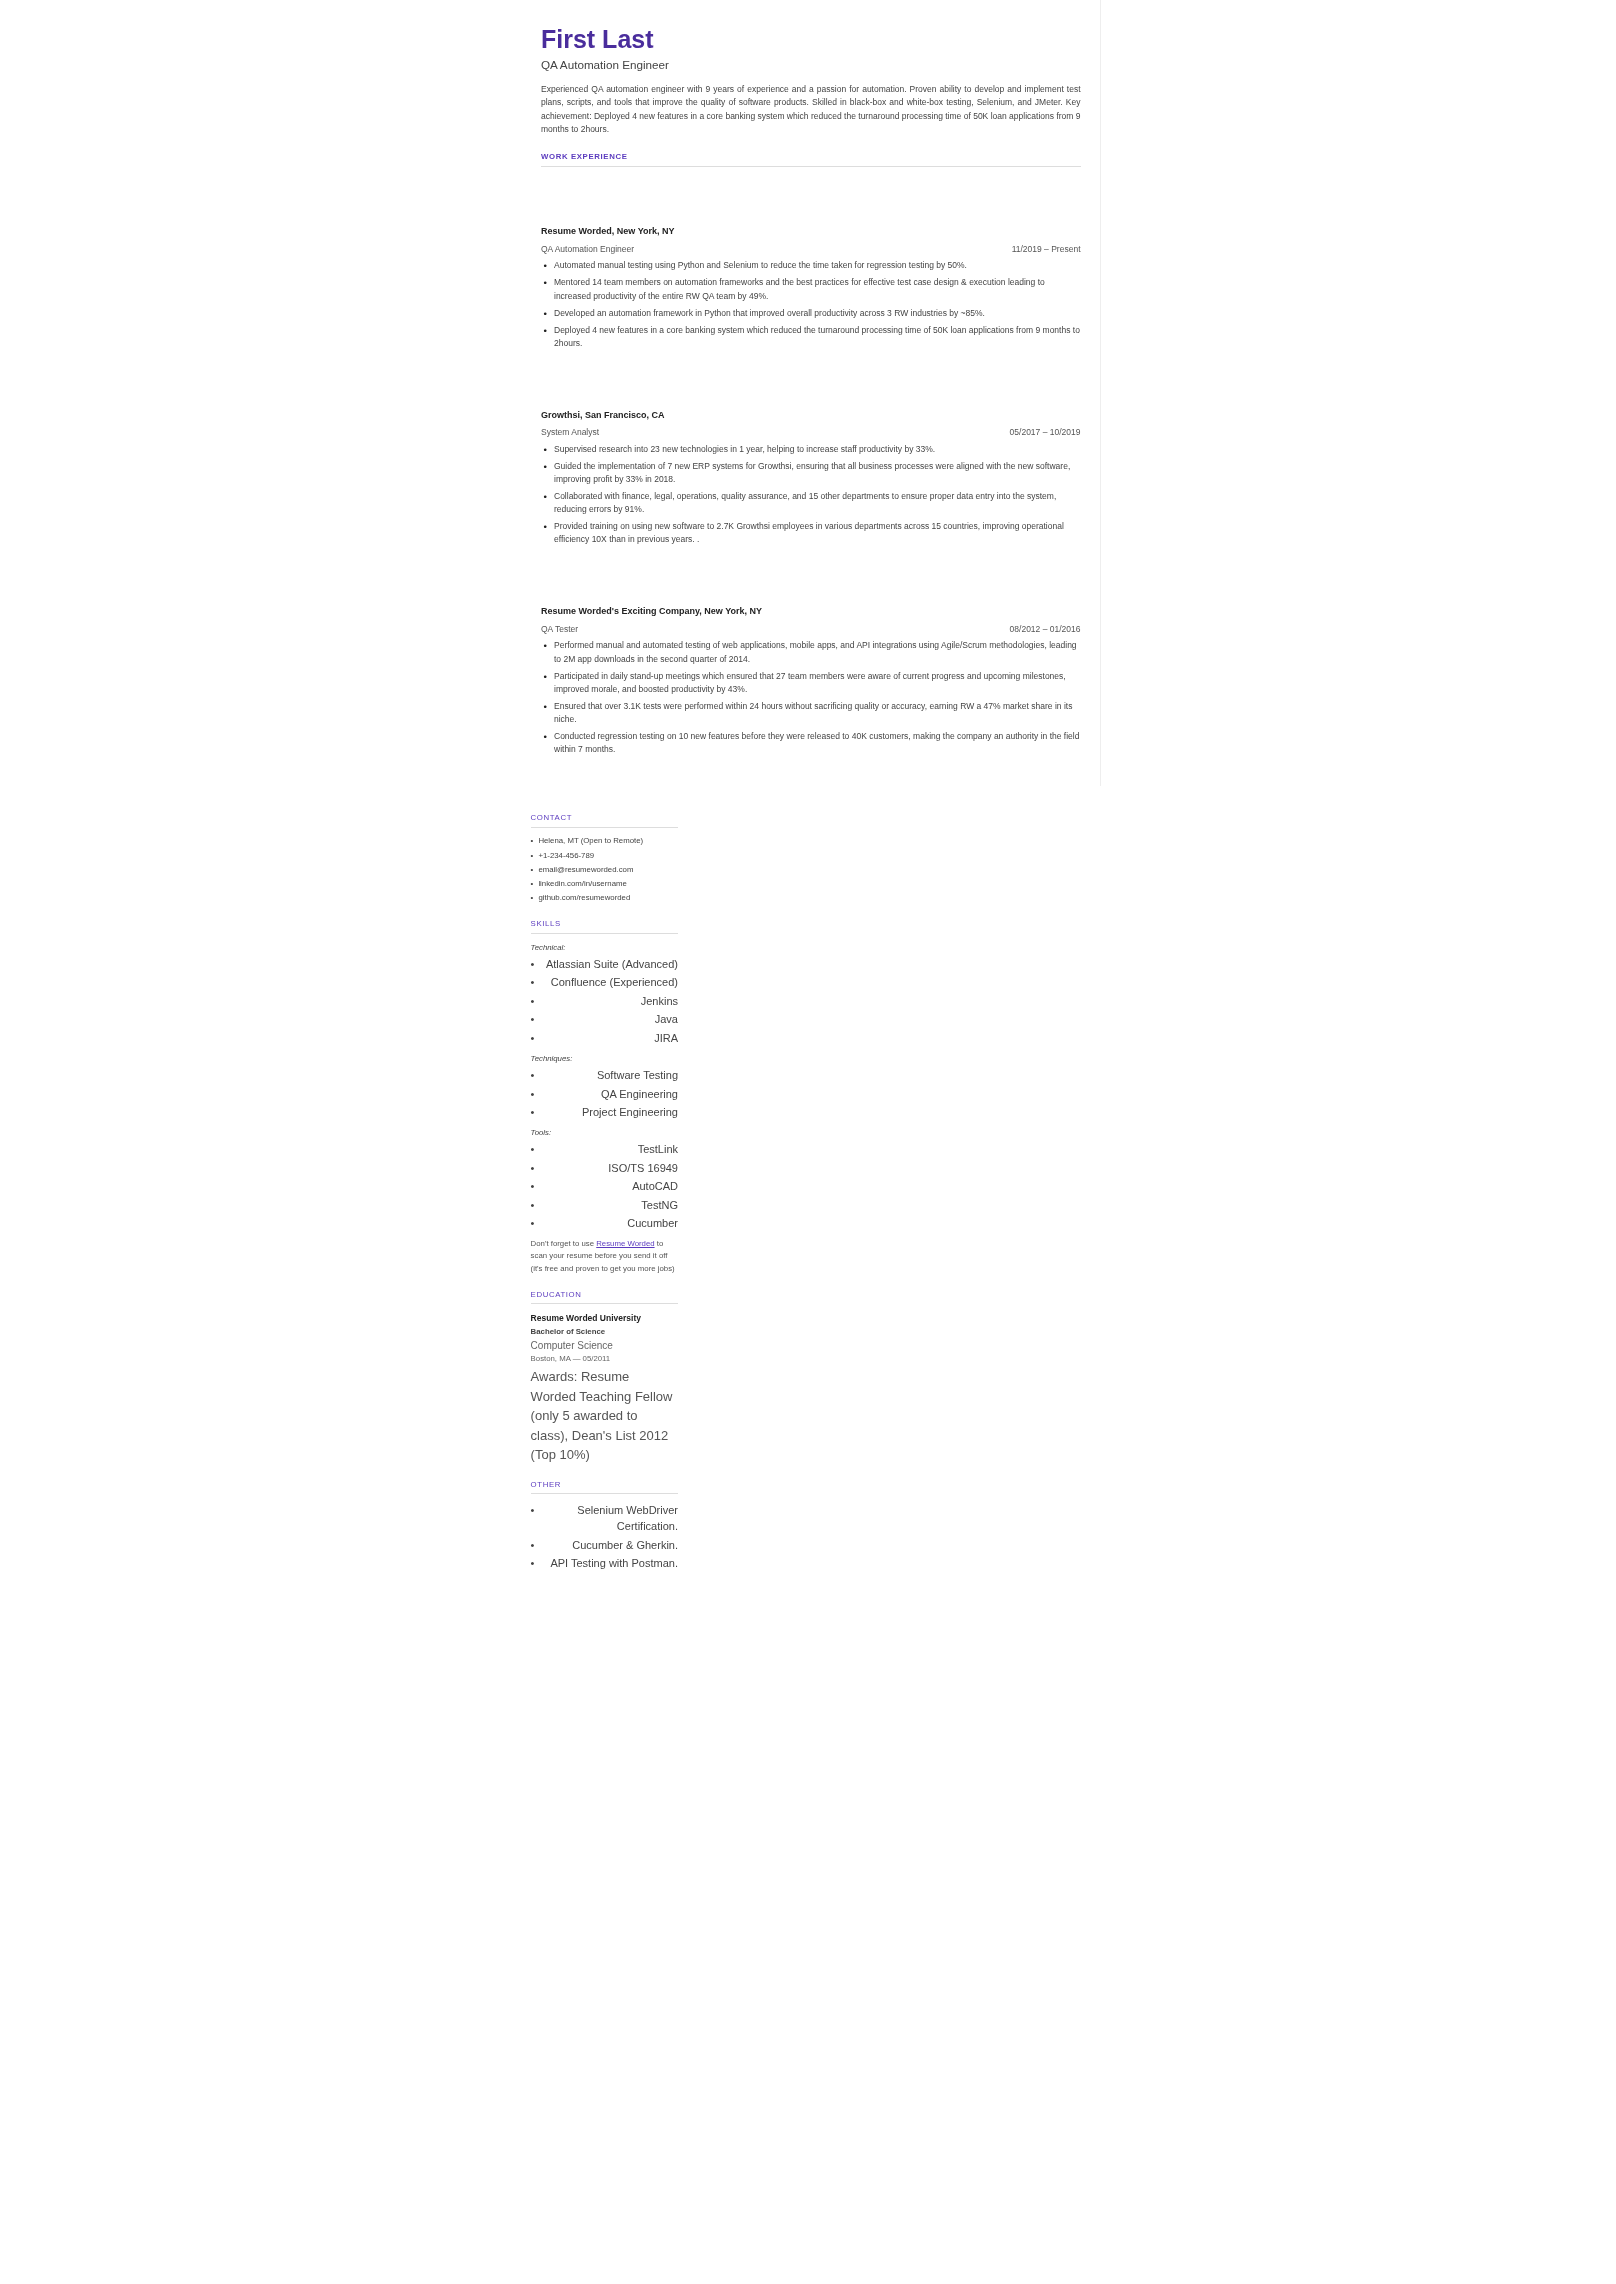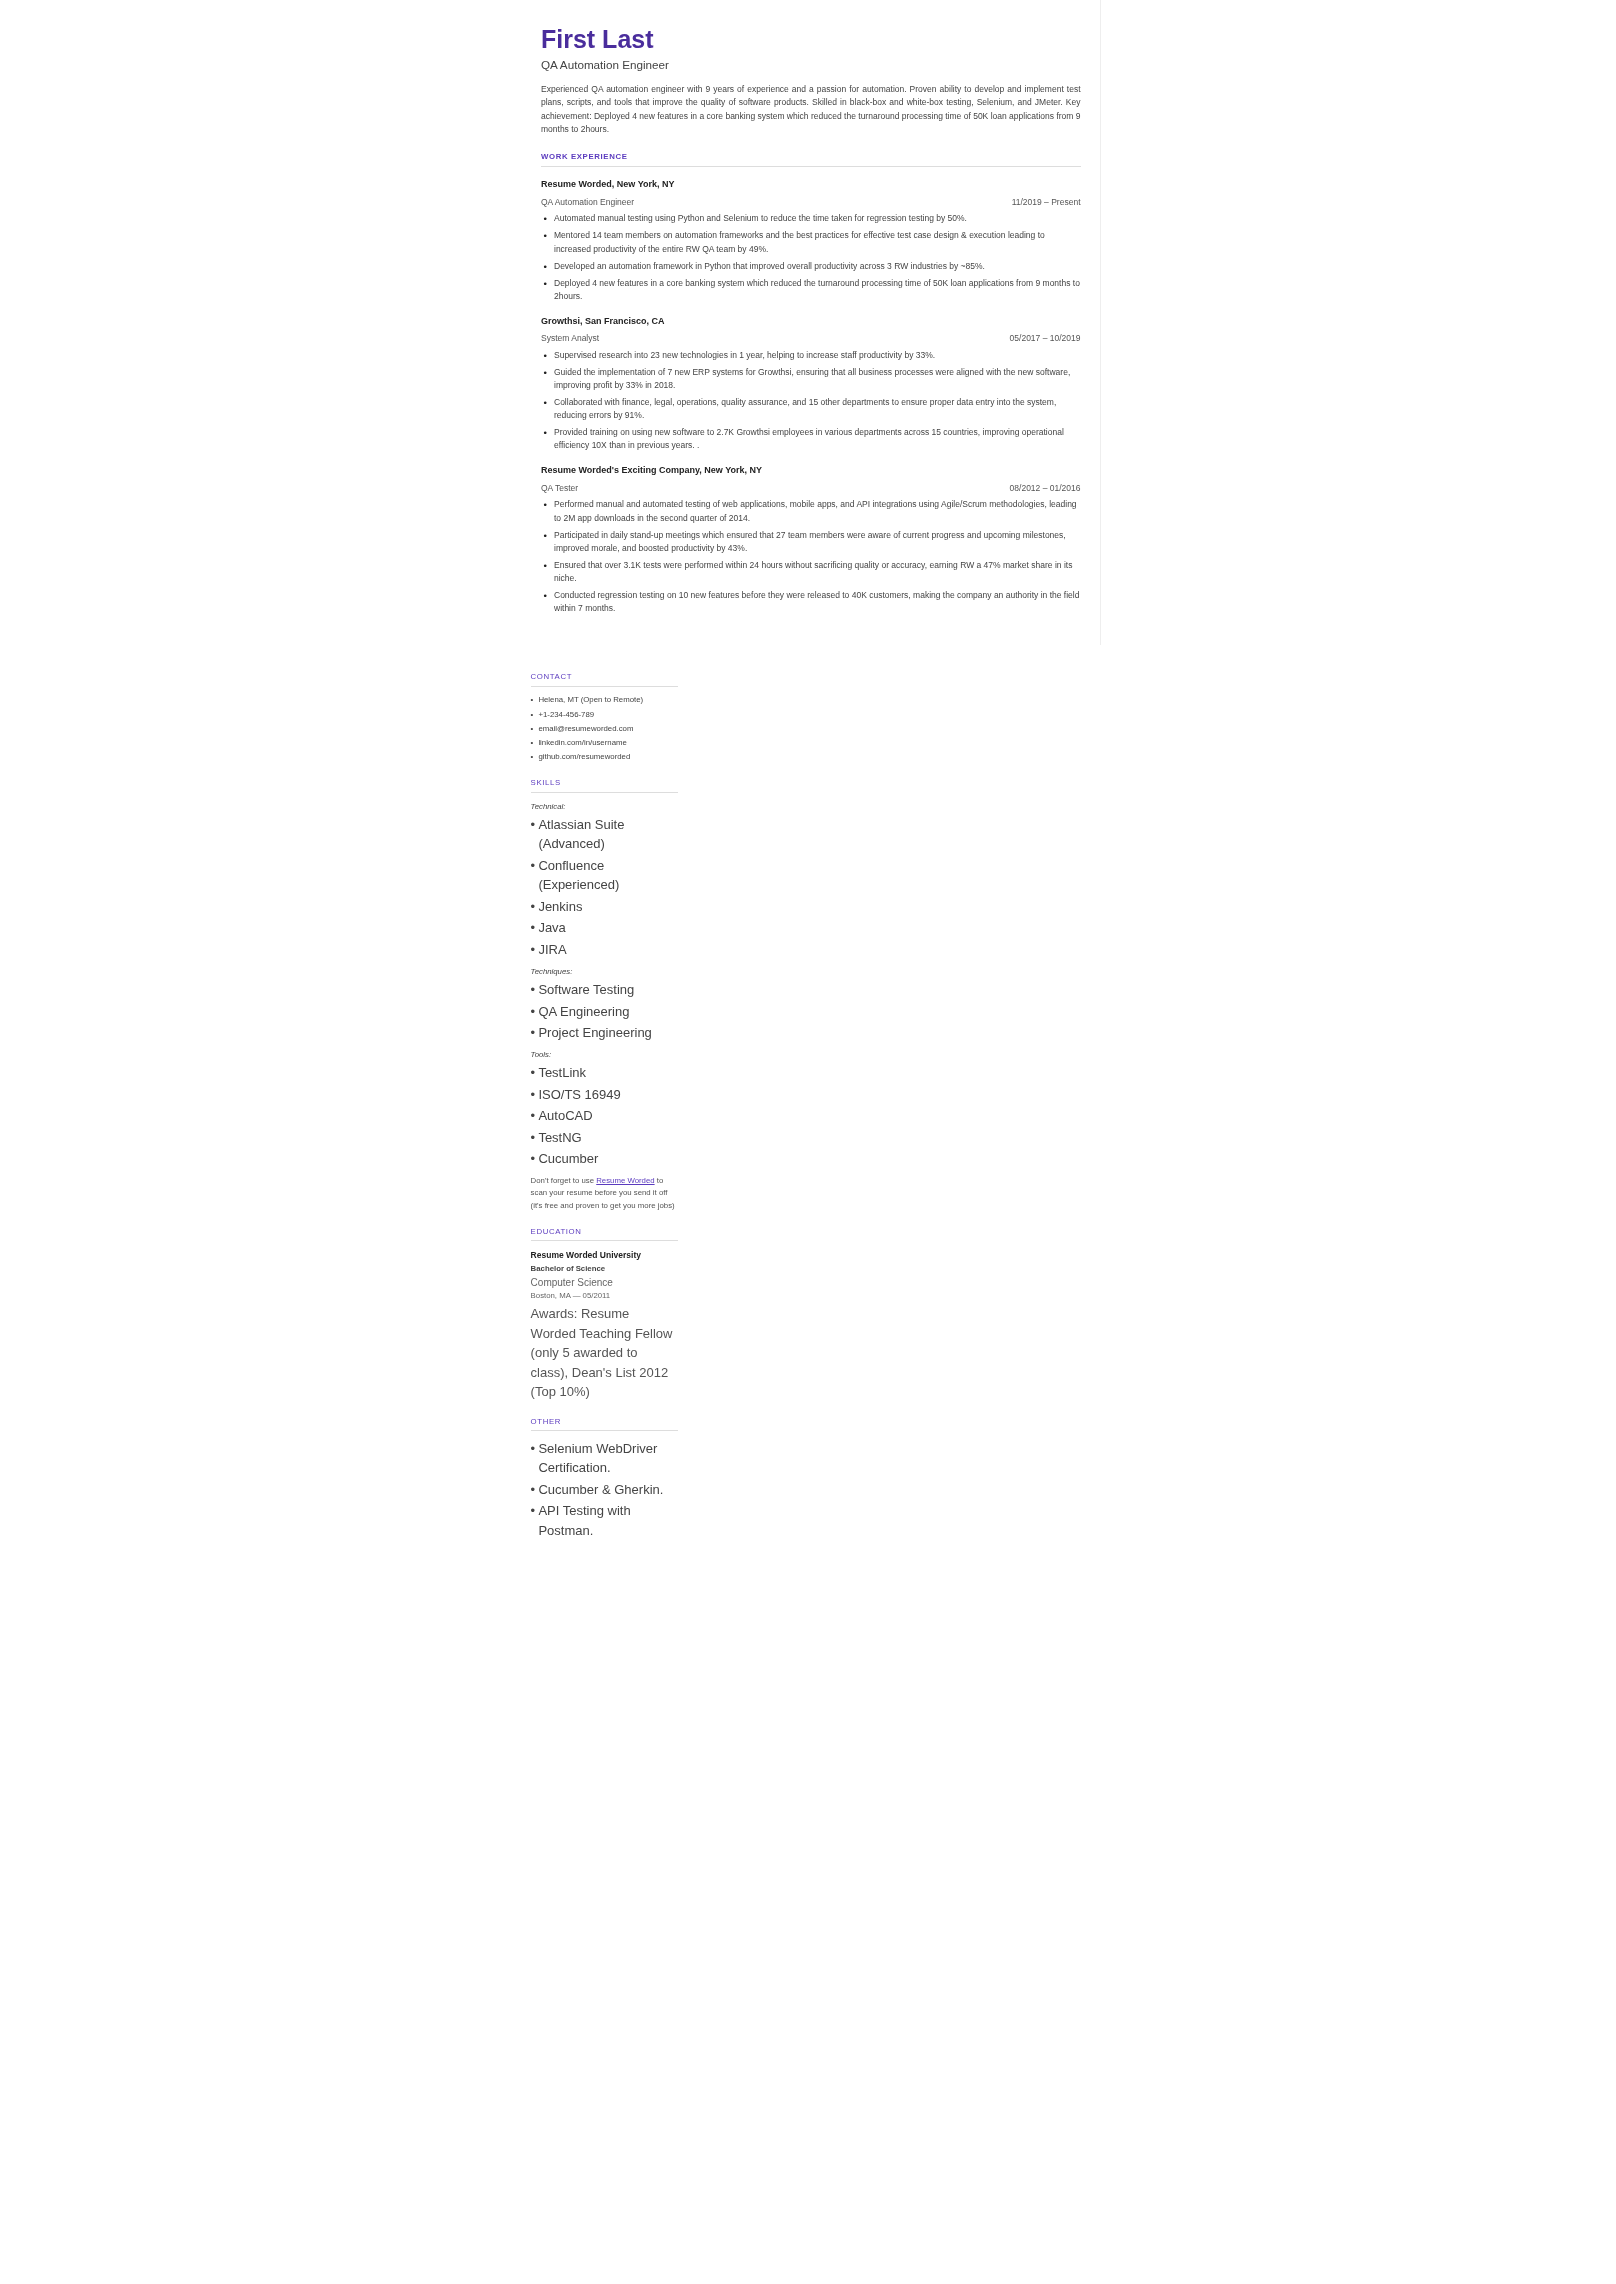--- a/index.html
+++ b/index.html
@@ -57,20 +57,21 @@
       margin-top: 13px;
     }
     .job-header {
       margin-bottom: 1.3px;
       margin-top: 11.7px;
     }
     .job-company {
       font-size: 9px;
       font-weight: 700;
       color: #222;
+      margin-top: 47px;
     }
     .job-row {
       display: flex;
       justify-content: space-between;
       align-items: baseline;
       margin-bottom: 3.9px;
     }
     .job-role {
       font-size: 8.5px;
       color: #555;
@@ -142,25 +143,26 @@
       font-style: italic;
       color: #444;
       margin-bottom: 2.6px;
       margin-top: 6.5px;
     }
     .skills-list {
       list-style: none;
       padding: 0;
     }
     .skills-list li {
-      font-size: 13px;
+      font-size: 11px;
       color: #444;
       margin-bottom: 2px;
       padding-left: 7.8px;
       position: relative;
+      text-align: right;
     }
     .skills-list li::before {
       content: "•";
       position: absolute;
       left: 0;
       color: #444;
     }
     .edu-school {
       font-size: 8.5px;
       font-weight: 700;

